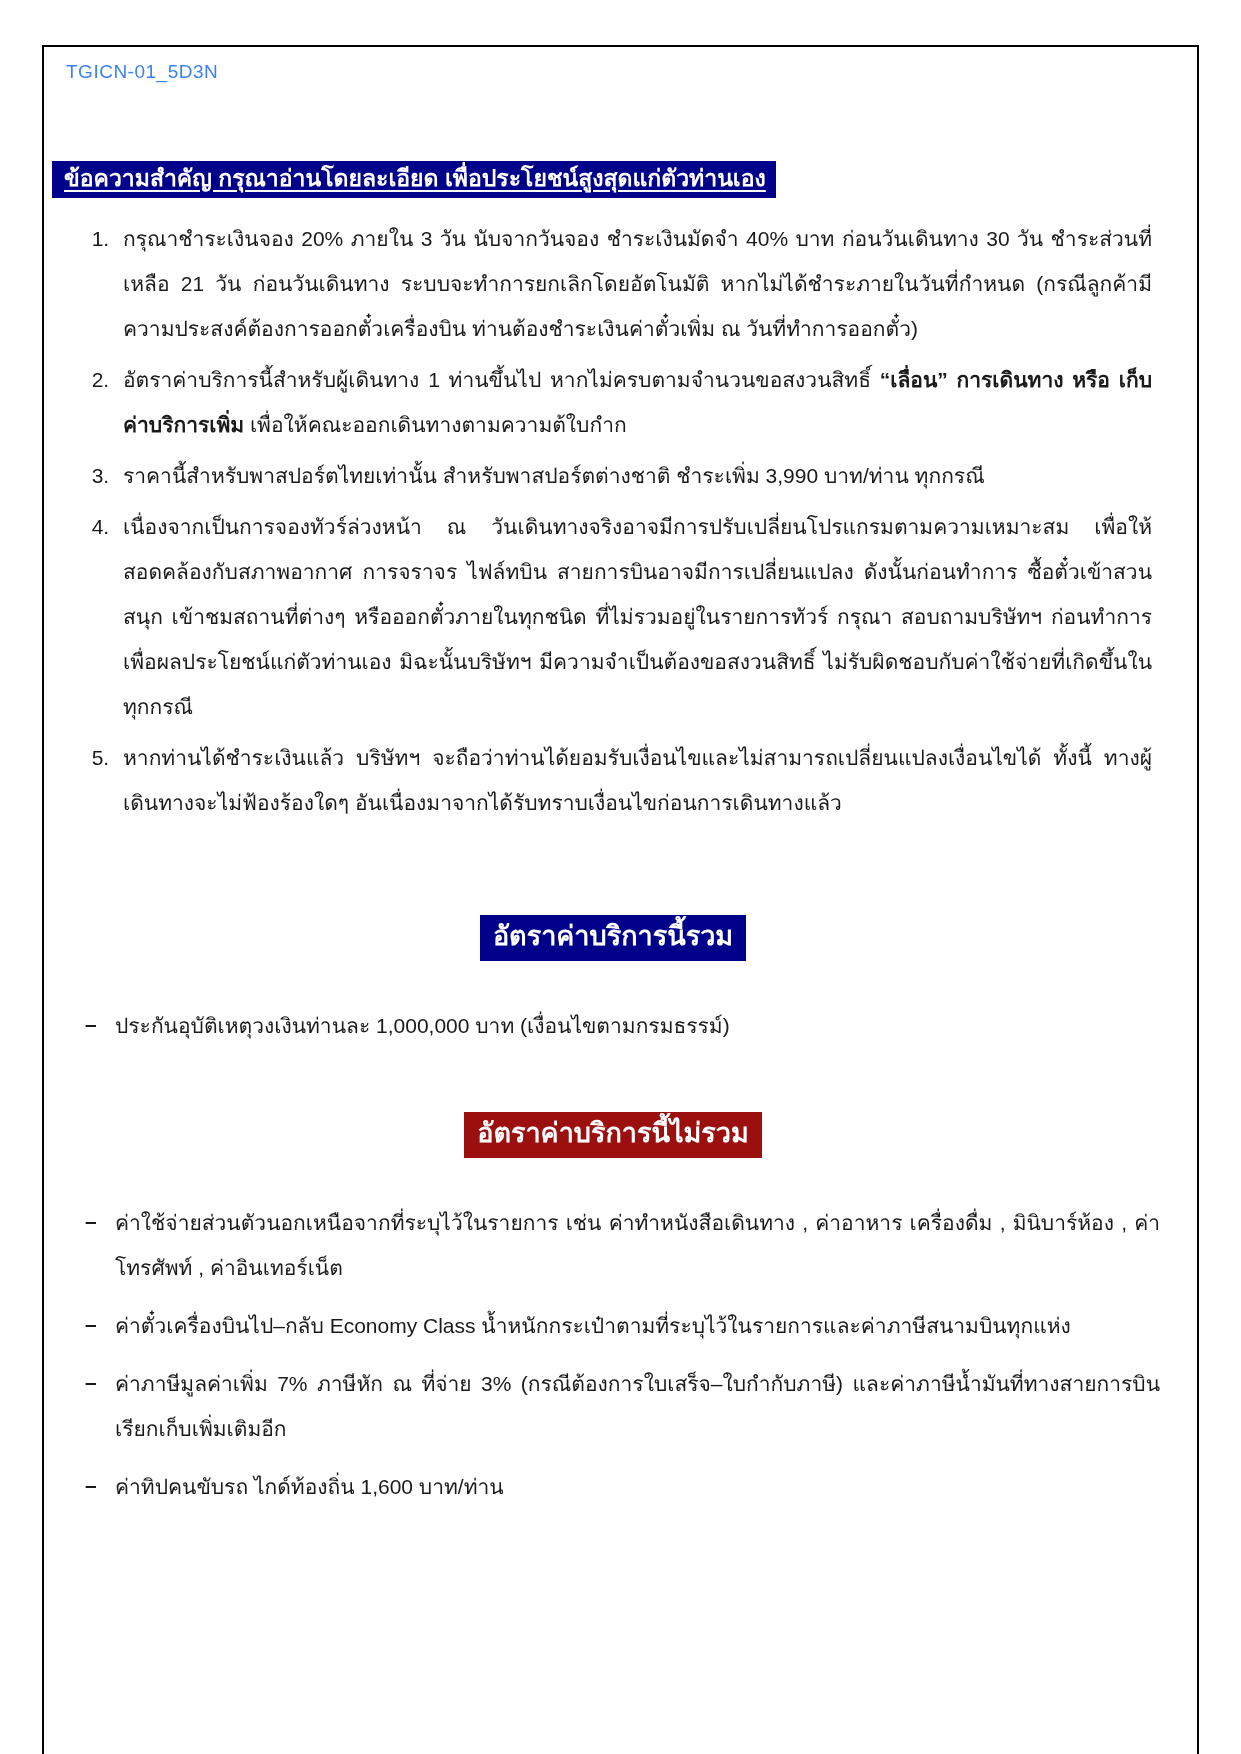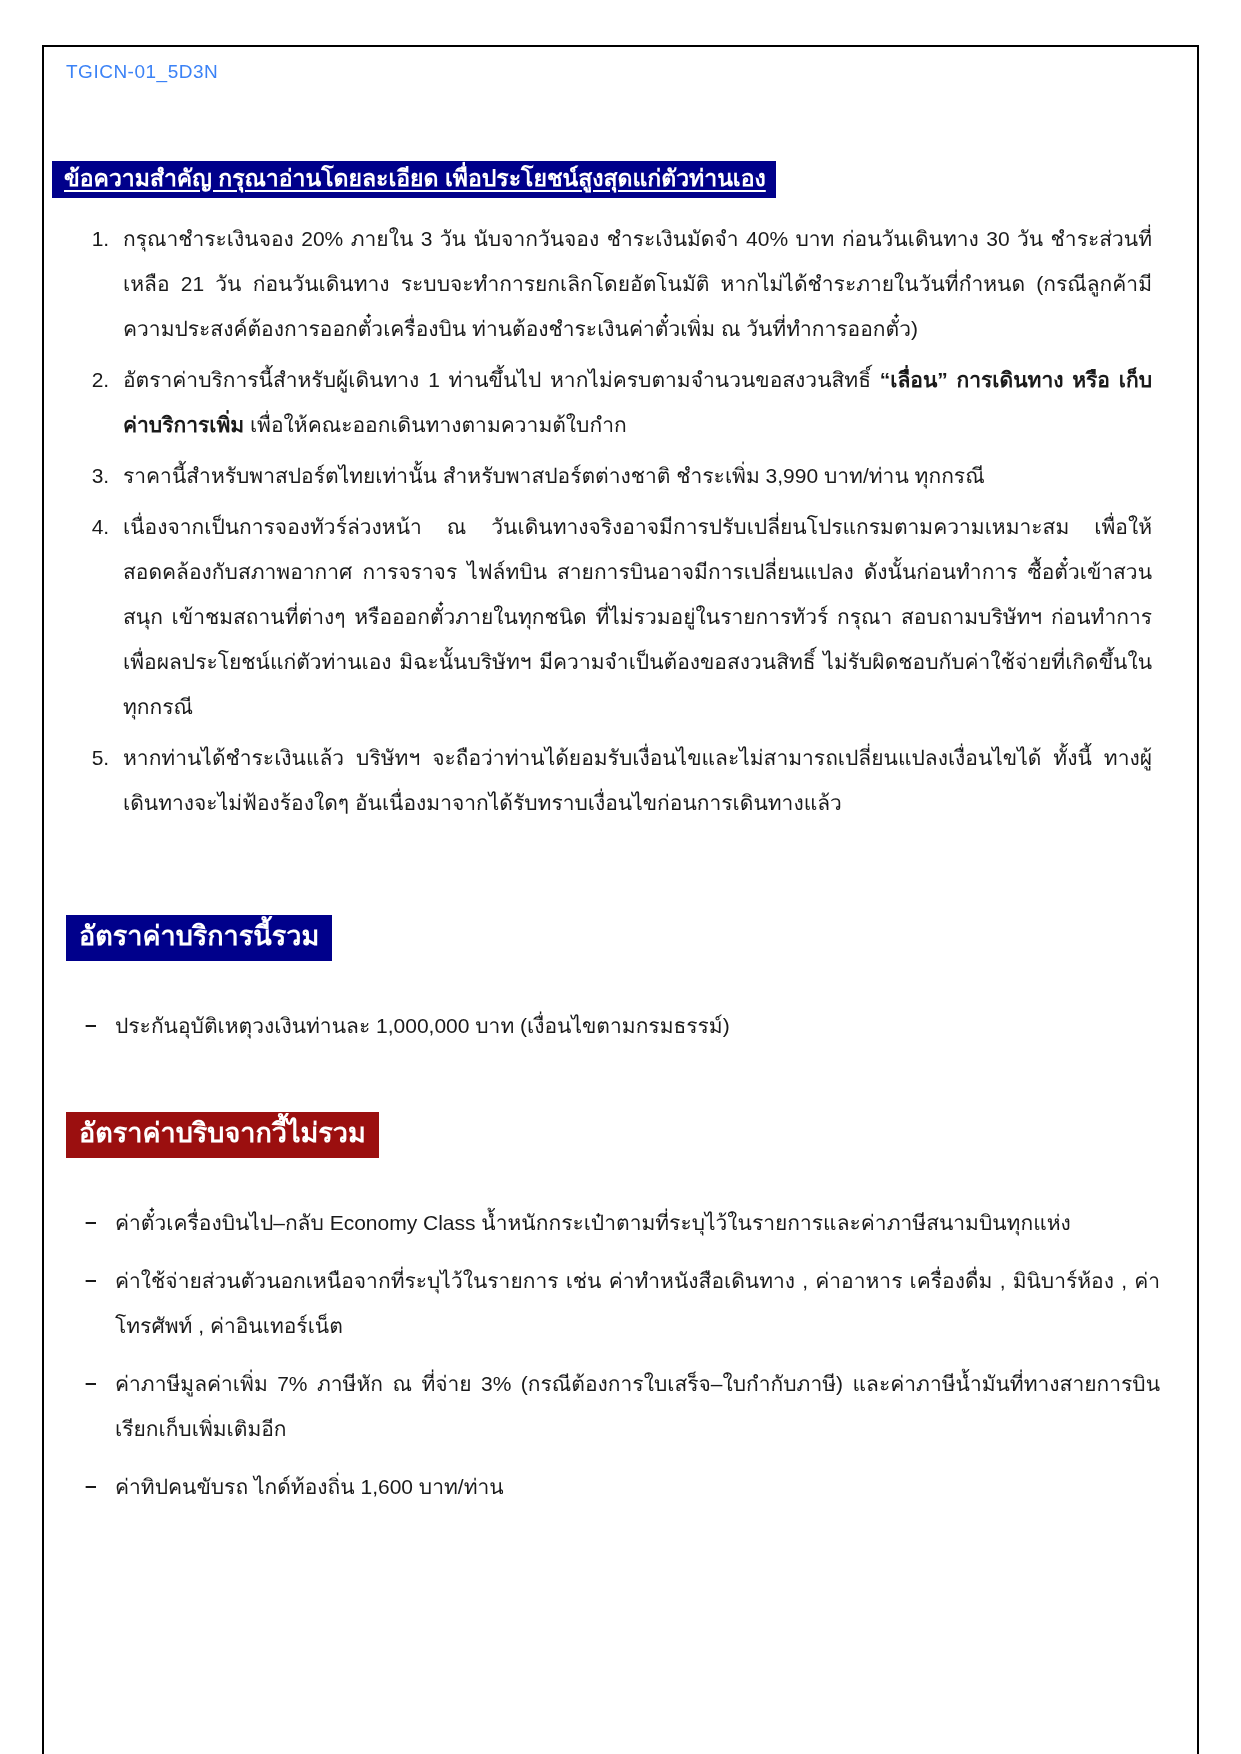--- a/index.html
+++ b/index.html
@@ -53,21 +53,21 @@
   }
   ol.terms-list li {
     font-size: 21px;
     line-height: 45px;
     text-align: justify;
     padding-left: 8px;
     margin-bottom: 6px;
   }
   .bold-run { font-weight: bold; }
   .section-banner-wrap {
-    text-align: left;
+    text-align: center;
   }
   .section-banner-wrap.included { margin-top: 90px; }
   .section-banner-wrap.excluded { margin-top: 64px; }
   .section-banner {
     display: inline-block;
     color: #ffffff;
     font-weight: bold;
     font-size: 27px;
     line-height: 33px;
     padding: 5px 13px 8px 13px;
@@ -130,30 +130,30 @@
   </div>
 
   <ul class="dash-list">
     <li>
       <span>ประกันอุบัติเหตุวงเงินท่านละ 1,000,000 บาท (เงื่อนไขตามกรมธรรม์)</span>
     </li>
   </ul>
 
   <div class="section-banner-wrap excluded">
     <div class="section-banner red">
-      <span>อัตราค่าบริบจากวี้ไม่รวม</span>
+      <span>อัตราค่าบริการนี้ไม่รวม</span>
     </div>
   </div>
 
   <ul class="dash-list">
     <li>
-      <span>ค่าตั๋วเครื่องบินไป–กลับ Economy Class น้ำหนักกระเป๋าตามที่ระบุไว้ในรายการและค่าภาษีสนามบินทุกแห่ง</span>
+      <span>ค่าใช้จ่ายส่วนตัวนอกเหนือจากที่ระบุไว้ในรายการ เช่น ค่าทำหนังสือเดินทาง , ค่าอาหาร เครื่องดื่ม , มินิบาร์ห้อง , ค่าโทรศัพท์ , ค่าอินเทอร์เน็ต</span>
     </li>
     <li>
-      <span>ค่าใช้จ่ายส่วนตัวนอกเหนือจากที่ระบุไว้ในรายการ เช่น ค่าทำหนังสือเดินทาง , ค่าอาหาร เครื่องดื่ม , มินิบาร์ห้อง , ค่าโทรศัพท์ , ค่าอินเทอร์เน็ต</span>
+      <span>ค่าตั๋วเครื่องบินไป–กลับ Economy Class น้ำหนักกระเป๋าตามที่ระบุไว้ในรายการและค่าภาษีสนามบินทุกแห่ง</span>
     </li>
     <li>
       <span>ค่าภาษีมูลค่าเพิ่ม 7% ภาษีหัก ณ ที่จ่าย 3% (กรณีต้องการใบเสร็จ–ใบกำกับภาษี) และค่าภาษีน้ำมันที่ทางสายการบิน เรียกเก็บเพิ่มเติมอีก</span>
     </li>
     <li>
       <span>ค่าทิปคนขับรถ ไกด์ท้องถิ่น 1,600 บาท/ท่าน</span>
     </li>
   </ul>
 
 </div>

